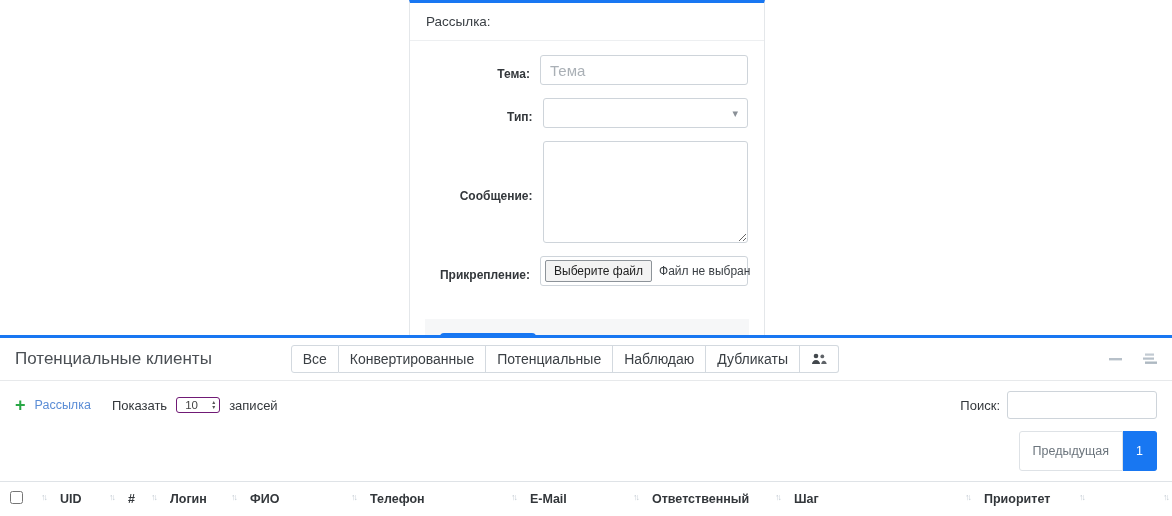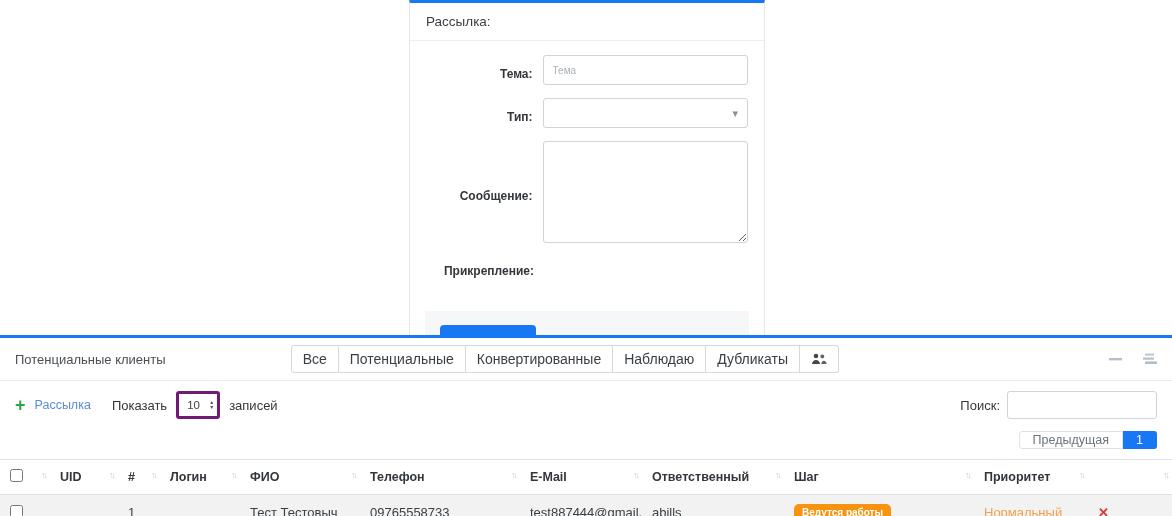--- a/index.html
+++ b/index.html
@@ -11,21 +11,21 @@
     background: #fff; border: 1px solid #e4e7ea; border-top: 3px solid #1877f2;
     border-radius: 0 0 3px 3px; }
   .card-header { padding: 11px 16px; font-size: 13.5px; color: #3a3f44;
     border-bottom: 1px solid #edeff1; }
   .card-body { padding: 14px 16px 4px 16px; }
   .form-row { display: flex; align-items: center; margin-bottom: 13px; }
   .form-row label { width: 118px; text-align: right; padding-right: 10px;
     font-size: 12px; font-weight: bold; color: #33373b; padding-top: 8px; }
   .control { width: 208px; }
   input.control { height: 30px; border: 1px solid #ced4da; border-radius: 3px;
-    padding: 0 9px; font-size: 10px; font-family: "Liberation Sans", sans-serif; color: #737373; }
+    padding: 0 9px; font-size: 15px; font-family: "Liberation Sans", sans-serif; color: #737373; }
   input.control::placeholder { color: #aab0b6; }
   .select { height: 30px; border: 1px solid #ced4da; border-radius: 3px;
     display: flex; align-items: center; justify-content: flex-end; padding-right: 9px;
     background: #fff; cursor: pointer; }
   .select .caret { color: #8a9097; font-size: 11px; }
   textarea.control { height: 102px; border: 1px solid #ced4da; border-radius: 3px;
     resize: both; font-family: "Liberation Sans", sans-serif; font-size: 12.5px; padding: 6px 9px; }
   .file-input { height: 30px; border: 1px solid #ced4da; border-radius: 3px;
     display: flex; align-items: center; padding: 0 4px; gap: 7px; background: #fff; }
   .file-btn { font-size: 12px; font-family: "Liberation Sans", sans-serif; color: #222;
@@ -34,47 +34,47 @@
   .file-status { font-size: 12px; color: #3c4146; white-space: nowrap; }
   .card-footer { margin: 16px 15px 15px 15px; background: #f6f7f8; padding: 14px 15px; }
   .btn-primary { background: #1877f2; color: #fff; border: none; border-radius: 4px;
     padding: 8px 16px; font-size: 13px; font-family: "Liberation Sans", sans-serif; cursor: pointer; }
 
   
   .panel { position: absolute; top: 335px; left: 0; width: 1172px;
     border-top: 3px solid #1877f2; background: #fff; }
   .panel-header { display: flex; align-items: center; padding: 7px 15px 7px 15px;
     border-bottom: 1px solid #e7e9eb; }
-  .panel-title { font-size: 13px; color: #4a4f54; flex: 0 0 auto; text-align: right; }
+  .panel-title { font-size: 17px; color: #4a4f54; flex: 0 0 auto; text-align: right; }
   .btn-group { display: inline-flex; margin-left: auto; }
   .btn-group button { font-size: 14px; font-family: "Liberation Sans", sans-serif;
     color: #3a3f44; background: #fff; border: 1px solid #d3d9df; border-left: none;
     padding: 5px 11px; cursor: pointer; display: flex; align-items: center; }
   .btn-group button:first-child { border-left: 1px solid #d3d9df; border-radius: 3px 0 0 3px; }
   .btn-group button:last-child { border-radius: 0 3px 3px 0; }
   .header-tools { display: flex; align-items: center; gap: 20px; margin-left: 270px; }
   .header-tools .tool { cursor: pointer; display: flex; align-items: center; }
 
   .toolbar { display: flex; align-items: center; padding: 10px 15px 6px 15px; gap: 9px; }
   .plus-icon { color: #28a745; font-size: 18px; font-weight: bold; cursor: pointer; line-height: 14px; }
   .link { color: #5b8dd6; font-size: 12.5px; text-decoration: none; cursor: pointer; margin-right: 12px; }
   .tb-label { font-size: 13px; color: #33373b; }
-  .page-size { width: 44px; height: 28px; border: 3px solid #701a75; border-radius: 3px;
+  .page-size { width: 44px; height: 16px; border: 1px solid #701a75; border-radius: 3px;
     display: flex; align-items: center; justify-content: space-between;
     padding: 0 4px 0 8px; font-size: 11.5px; color: #444; cursor: pointer; }
   .spin { display: flex; flex-direction: column; font-size: 6px; line-height: 5px; color: #555; }
   .search { margin-left: auto; display: flex; align-items: center; gap: 7px; }
   .search label { font-size: 13px; color: #33373b; }
   .search input { width: 150px; height: 28px; border: 1px solid #ced4da; border-radius: 3px;
     padding: 0 8px; font-size: 12.5px; }
 
   .pagination { display: flex; justify-content: flex-end; padding: 6px 15px 10px 15px; }
   .pagination button { font-size: 12.5px; font-family: "Liberation Sans", sans-serif;
     border: 1px solid #dee2e6; background: #fff; color: #6c757d;
-    padding: 1px 13px; cursor: pointer; }
+    padding: 12px 13px; cursor: pointer; }
   .pagination button:first-child { border-radius: 3px 0 0 3px; }
   .pagination button:last-child { border-radius: 0 3px 3px 0; border-left: none; }
   .pagination button.active { background: #1877f2; border-color: #1877f2; color: #fff;
     min-width: 32px; }
 
   table { width: 1172px; border-collapse: collapse; table-layout: fixed; font-size: 13px; }
   thead th { border-top: 1px solid #dfe3e7; border-bottom: 1px solid #dfe3e7;
     padding: 9px 10px; text-align: left; font-size: 12.5px; font-weight: bold;
     color: #33373b; cursor: pointer; position: relative; }
   .sort { position: absolute; right: 4px; top: 10px; color: #c3cbd3; font-size: 9px;
@@ -105,35 +105,39 @@
       <div class="control select">
         <span class="caret">▾</span>
       </div>
     </div>
     <div class="form-row">
       <label>Сообщение:</label>
       <textarea class="control" style=""></textarea>
     </div>
     <div class="form-row">
       <label>Прикрепление:</label>
+      <div class="control file-input">
+        <button class="file-btn">Выберите файл</button>
+        <span class="file-status">Файл не выбран</span>
+      </div>
     </div>
   </div>
   <div class="card-footer">
     <button class="btn-primary">Отправить</button>
   </div>
 </div>
 
 <div class="panel">
 
   <div class="panel-header">
     <div class="panel-title">Потенциальные клиенты</div>
     <div class="btn-group">
       <button>Все</button>
+      <button>Конвертированные</button>
       <button>Потенциальные</button>
-      <button>Конвертированные</button>
       <button>Наблюдаю</button>
       <button>Дубликаты</button>
       <button>
         <svg width="16" height="12" viewBox="0 0 16 12" fill="#43484d">
           <circle cx="5" cy="3" r="2.3"></circle>
           <path d="M1 11c0-2.3 1.8-4.1 4-4.1s4 1.8 4 4.1z"></path>
           <circle cx="11.3" cy="3.4" r="1.9" opacity="0.85"></circle>
           <path d="M10.2 11c.2-1.9 1.2-3.3 2.6-3.3 1.5 0 2.7 1.4 2.9 3.3z" opacity="0.85"></path>
         </svg>
       </button>

